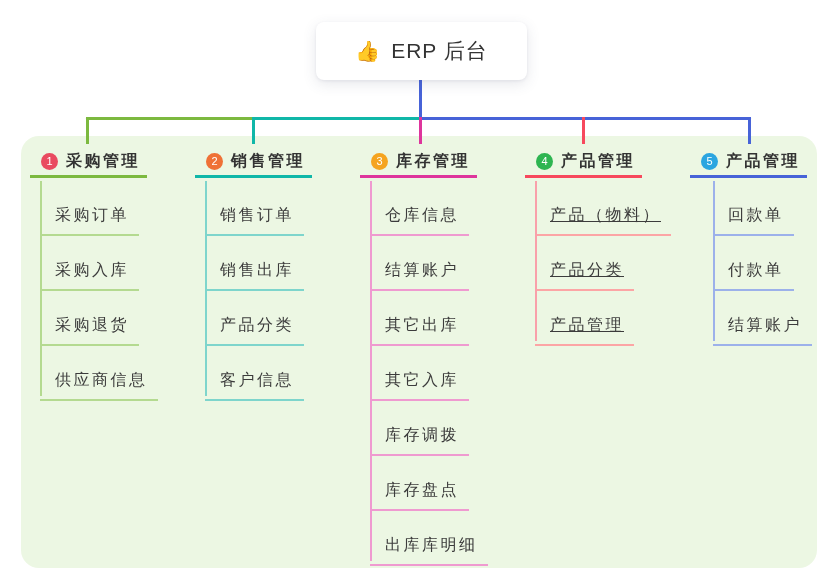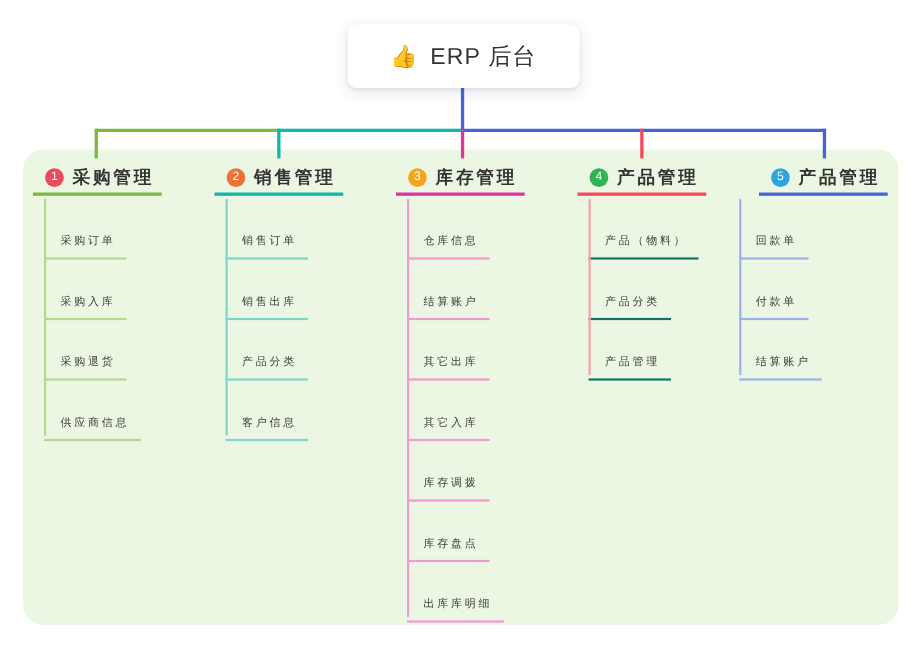--- a/index.html
+++ b/index.html
@@ -45,35 +45,35 @@
   .h4{left:525px;border-bottom:3px solid #f7495d;}
   .h5{left:690px;border-bottom:3px solid #4763d8;}
   .h1 .badge{background:#e94b60;}
   .h2 .badge{background:#ef7136;}
   .h3 .badge{background:#f5a41f;}
   .h4 .badge{background:#2eb551;}
   .h5 .badge{background:#2ba5e0;}
 
   
   .children{position:absolute;top:181px;z-index:2;}
-  .c1{left:30px;} .c2{left:195px;} .c3{left:360px;} .c4{left:525px;} .c5{left:662px;}
+  .c1{left:30px;} .c2{left:195px;} .c3{left:360px;} .c4{left:525px;} .c5{left:703px;}
   .vline{position:absolute;left:10px;top:0;width:2px;}
   .c1 .vline{background:#b4da90;height:215px;}
   .c2 .vline{background:#7ed5cc;height:215px;}
   .c3 .vline{background:#ef9ad0;height:380px;}
   .c4 .vline{background:#f9a0aa;height:160px;}
   .c5 .vline{background:#9cb1ea;height:160px;}
   .child{margin-left:10px;height:55px;display:flex;align-items:flex-end;
          width:fit-content;padding:0 10px 8px 15px;box-sizing:border-box;
-         font-size:10px;color:#3c3c3c;letter-spacing:2.5px;white-space:nowrap;cursor:default;}
+         font-size:16px;color:#3c3c3c;letter-spacing:2.5px;white-space:nowrap;cursor:default;}
   .child:first-child{height:48px;}
   .c1 .child{border-bottom:2px solid #b4da90;}
   .c2 .child{border-bottom:2px solid #7ed5cc;}
   .c3 .child{border-bottom:2px solid #ef9ad0;}
-  .c4 .child{border-bottom:2px solid #0f766e;}
+  .c4 .child{border-bottom:2px solid #fca5a5;text-decoration:underline;}
   .c5 .child{border-bottom:2px solid #9cb1ea;}
 </style>
 </head>
 <body>
 
 <div class="canvas">
 
   <div class="panel"></div>
 
   <div class="line root-vline"></div>

